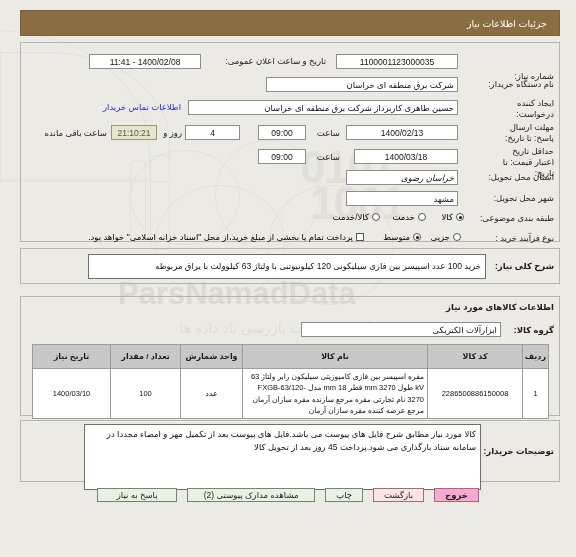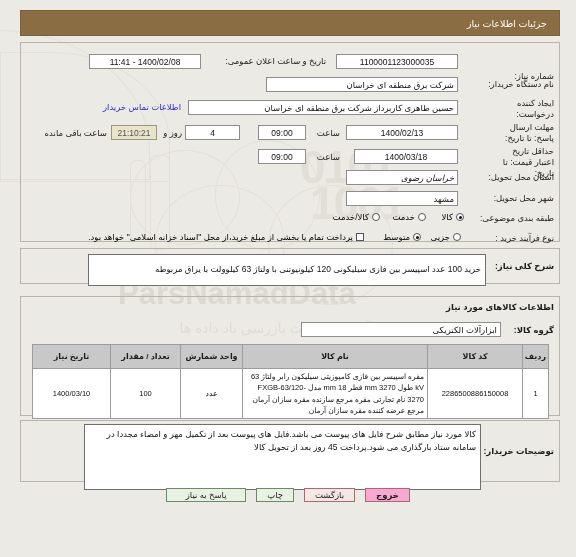--- a/index.html
+++ b/index.html
@@ -317,21 +317,21 @@
   <span class="radio on"></span>
   <span>متوسط</span>
 </div>
 <div class="opt" style="right:212px;top:232px;">
   <span class="cbox"></span>
   <span>پرداخت تمام یا بخشی از مبلغ خرید،از محل "اسناد خزانه اسلامی" خواهد بود.</span>
 </div>
 
 <div class="panel2"></div>
 <div class="lbl-r" style="top:261px;font-weight:bold;">شرح کلی نیاز:</div>
-<div class="txtbox" style="right:90px;top:254px;width:398px;height:32px;display:flex;align-items:center;">خرید 100 عدد اسپیسر بین فازی سیلیکونی 120 کیلونیوتنی با ولتاژ 63 کیلوولت با یراق مربوطه</div>
+<div class="txtbox" style="right:90px;top:254px;width:398px;height:25px;display:flex;align-items:center;">خرید 100 عدد اسپیسر بین فازی سیلیکونی 120 کیلونیوتنی با ولتاژ 63 کیلوولت با یراق مربوطه</div>
 
 <div class="panel3"></div>
 <div class="lbl-r" style="top:302px;font-weight:bold;right:22px;">اطلاعات کالاهای مورد نیاز</div>
 <div class="lbl-r" style="top:325px;font-weight:bold;">گروه کالا:</div>
 <div class="fld right" style="right:75px;top:322px;width:200px;">ابزارآلات الکتریکی</div>
 
 <table class="tbl">
   <colgroup>
     <col style="width:26px">
       <col style="width:95px">
@@ -363,14 +363,15 @@
 </table>
 
 <div class="panel4"></div>
 <div class="lbl-r" style="top:446px;font-weight:bold;">توضیحات خریدار:</div>
 <div class="txtbox" style="right:95px;top:424px;width:397px;height:66px;">کالا مورد نیاز مطابق شرح فایل های پیوست می باشد.فایل های پیوست بعد از تکمیل مهر و امضاء مجددا در سامانه ستاد بارگذاری می شود.پرداخت 45 روز بعد از تحویل کالا</div>
 
 <div class="btnbar">
   <div class="btn pink">خروج</div>
   <div class="btn pink2">بازگشت</div>
   <div class="btn">چاپ</div>
+  <div class="btn wide">مشاهده مدارک پیوستی (2)</div>
   <div class="btn" style="min-width:80px;">پاسخ به نیاز</div>
 </div>
 
 </body></html>

